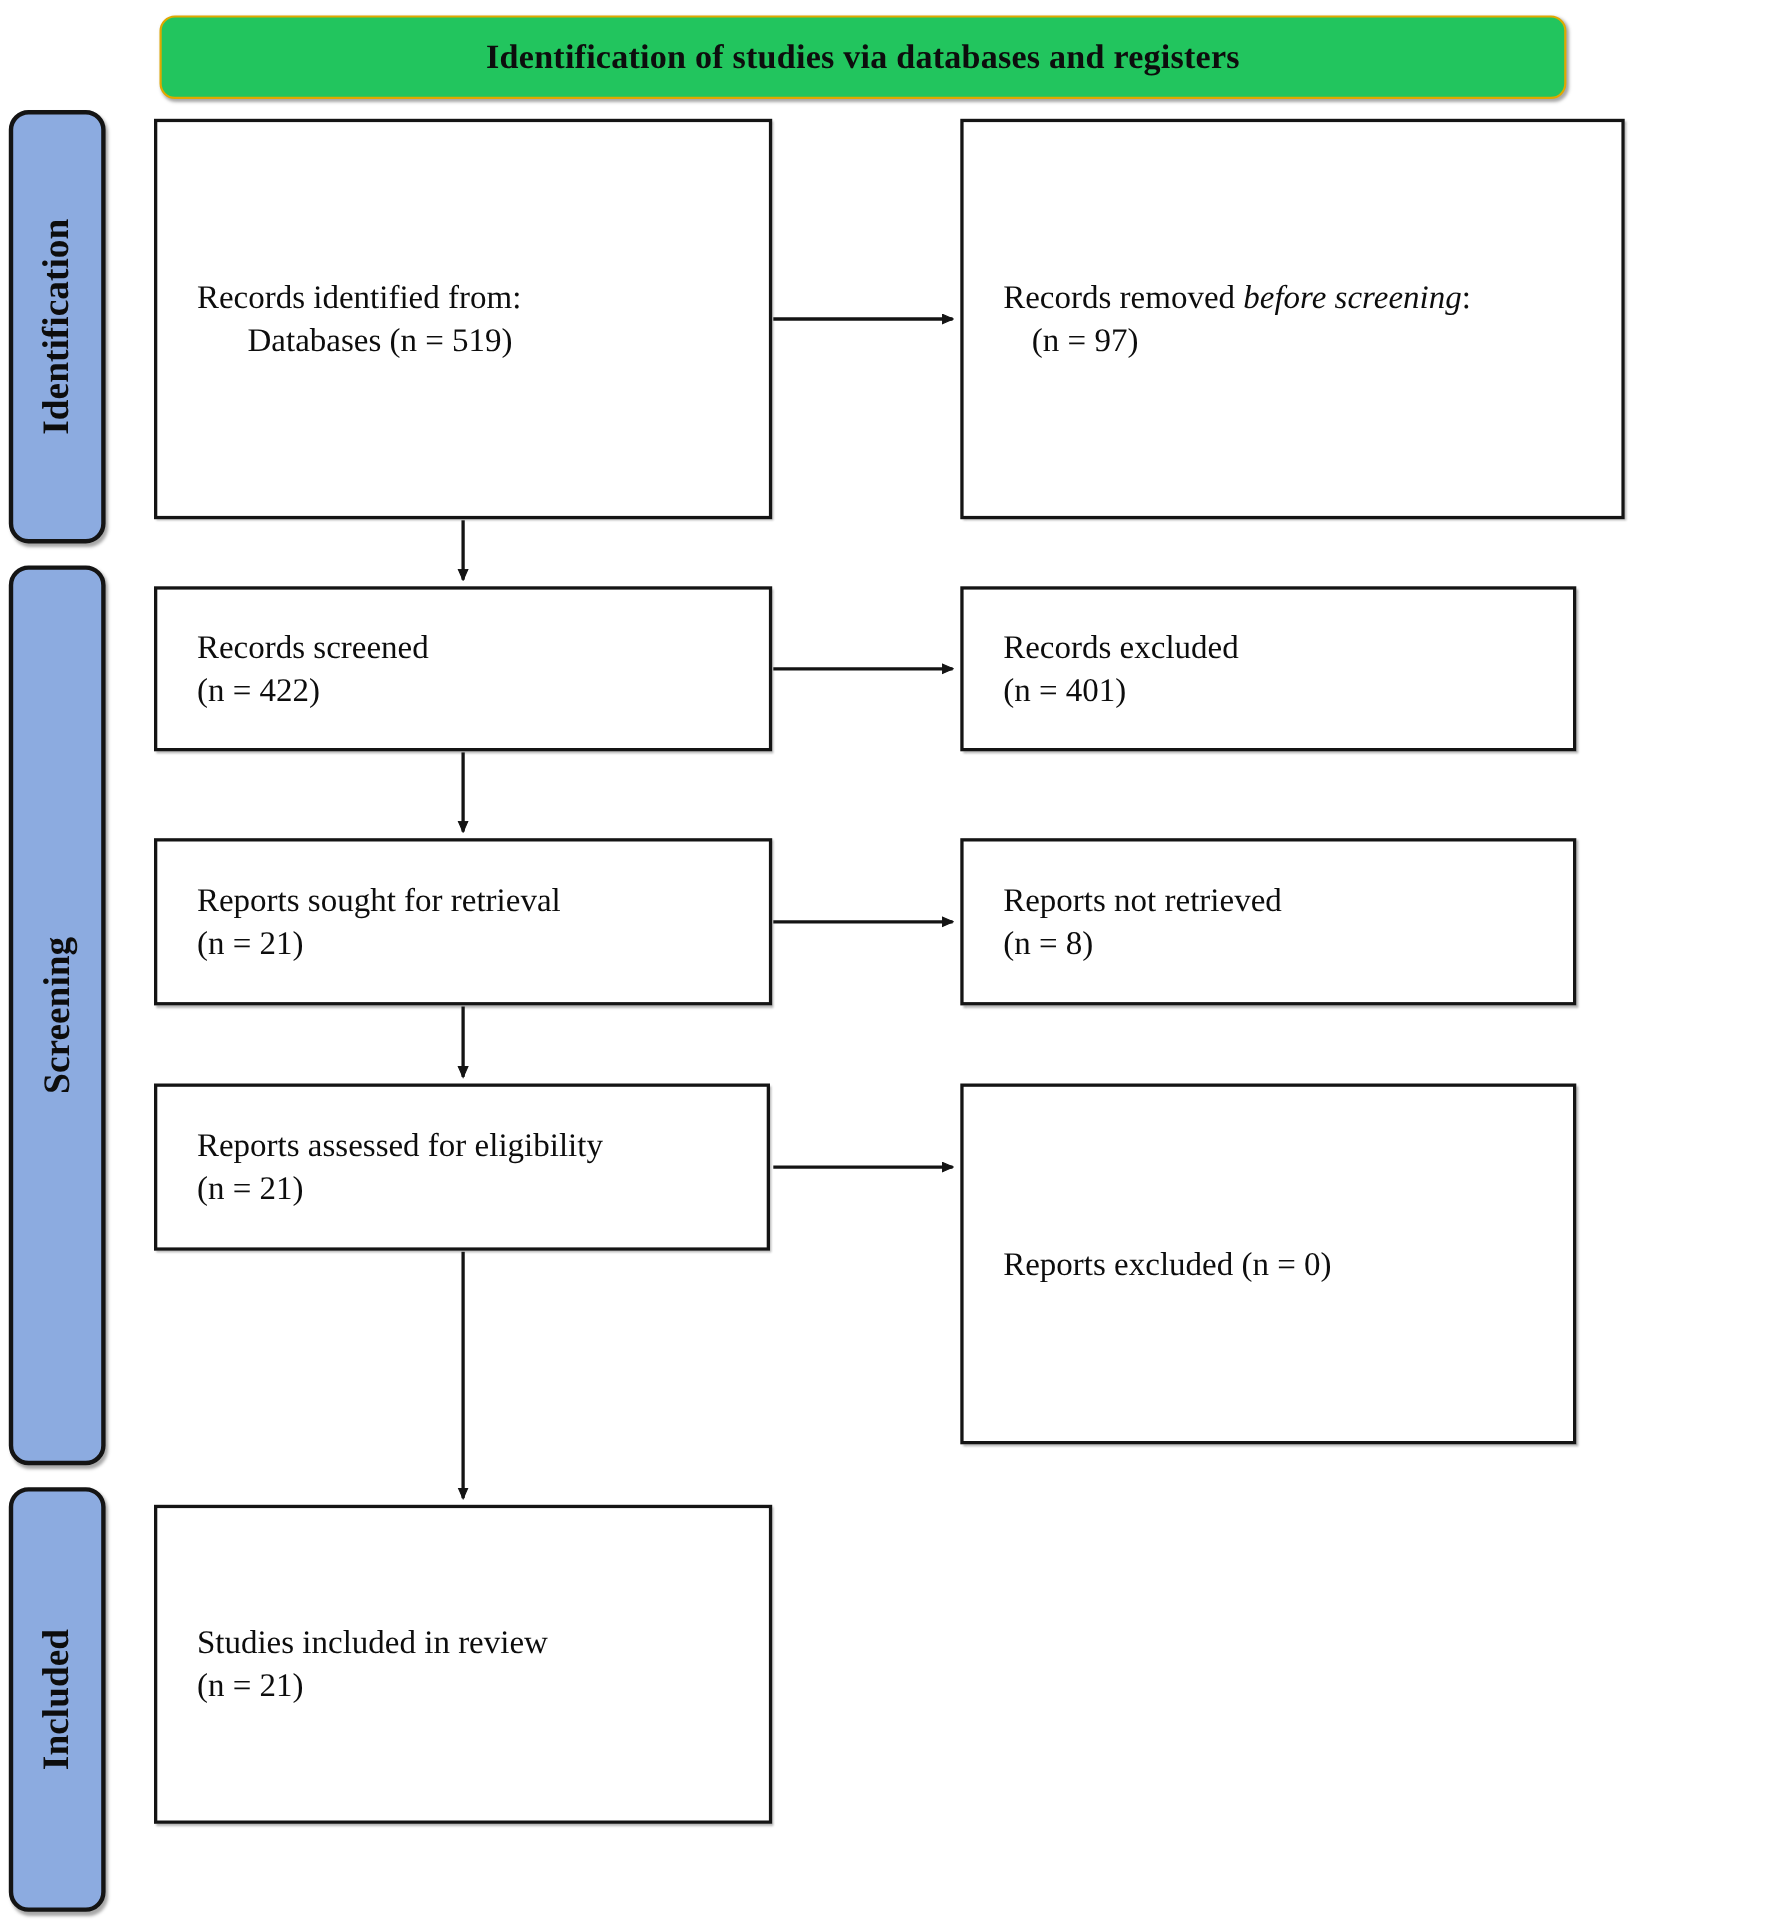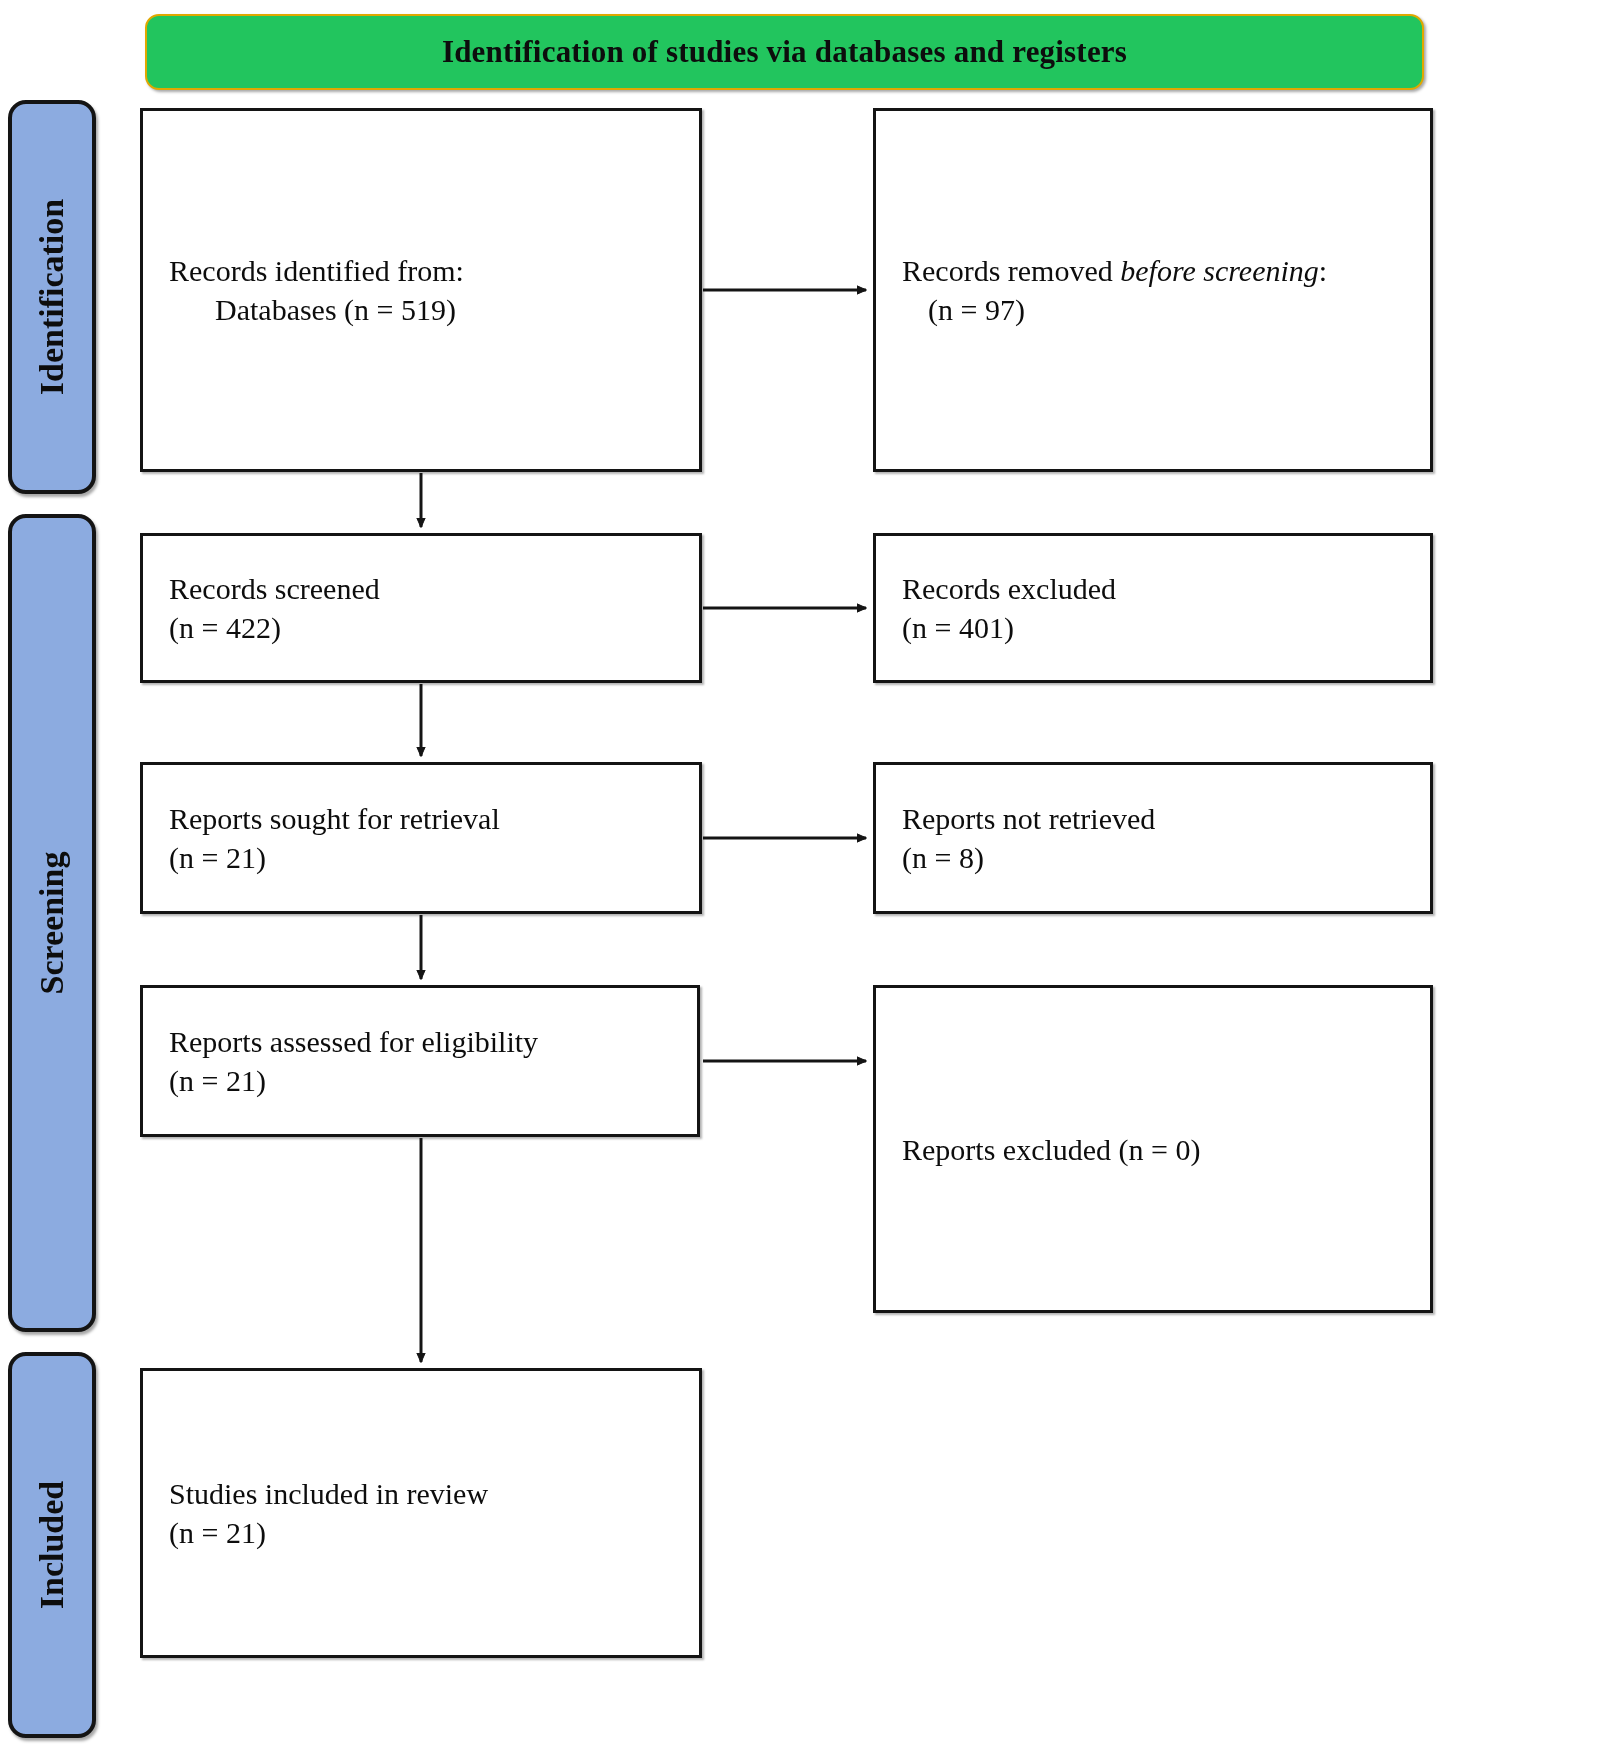--- a/index.html
+++ b/index.html
@@ -73,36 +73,36 @@
     border: 3px solid #141414;
     box-sizing: border-box;
     box-shadow: 2px 2px 2px rgba(0,0,0,0.30);
     display: flex;
     align-items: center;
   }
   .box-text {
     font-size: 30px;
     line-height: 1.30;
     color: #0d0d0d;
-    padding-left: 26px;
+    padding-left: 36px;
     padding-right: 14px;
     width: 100%;
   }
   .indent { padding-left: 46px; display: block; }
   .ital { font-style: italic; }
 
   
   #box-identified     { left: 140px; top: 108px;  width: 562px; height: 364px; }
   #box-screened       { left: 140px; top: 533px;  width: 562px; height: 150px; }
   #box-sought         { left: 140px; top: 762px;  width: 562px; height: 152px; }
   #box-assessed       { left: 140px; top: 985px;  width: 560px; height: 152px; }
   #box-included       { left: 140px; top: 1368px; width: 562px; height: 290px; }
 
   
-  #box-removed        { left: 873px; top: 108px;  width: 560px; height: 364px; }
+  #box-removed        { left: 873px; top: 108px;  width: 604px; height: 364px; }
   #box-excluded-rec   { left: 873px; top: 533px;  width: 560px; height: 150px; }
   #box-notretrieved   { left: 873px; top: 762px;  width: 560px; height: 152px; }
   #box-excluded-rep   { left: 873px; top: 985px;  width: 560px; height: 328px; }
 
   
   .conn {
     position: absolute;
     pointer-events: none;
   }
   .conn svg { display: block; overflow: visible; }

